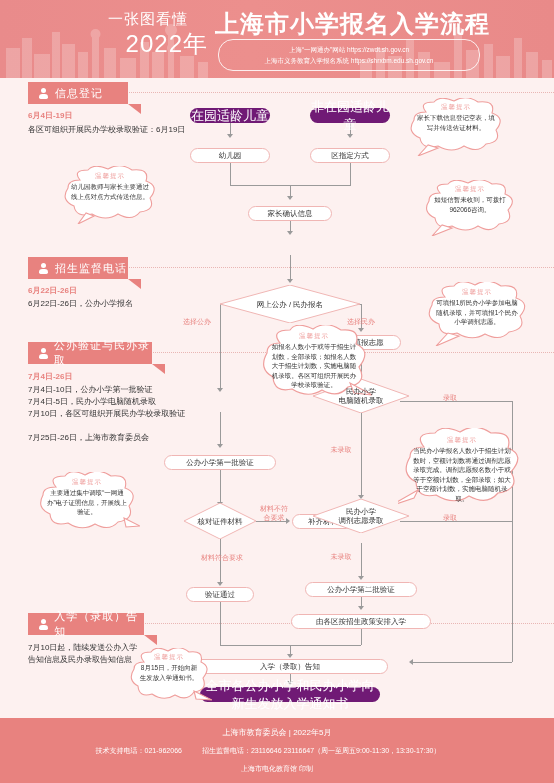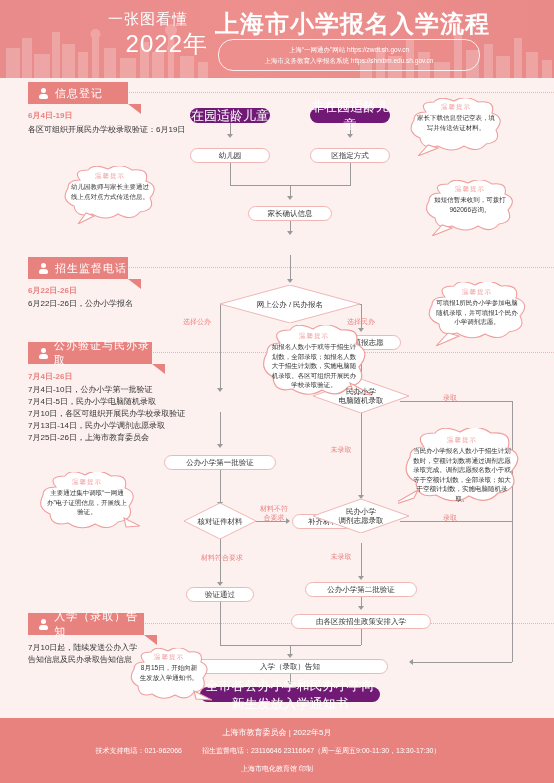--- a/index.html
+++ b/index.html
@@ -217,21 +217,20 @@
         <i class="h"></i>
         <i class="b"></i>
       </span>
     <span>公办验证与民办录取</span>
     <span class="ptr2" style="right:-13px;"></span>
   </div>
   <div class="sec-date" style="left:28px;top:371px;">7月4日-26日</div>
   <div class="sec-desc" style="left:28px;top:384px;width:200px;">7月4日-10日，公办小学第一批验证</div>
   <div class="sec-desc" style="left:28px;top:396px;width:200px;">7月4日-5日，民办小学电脑随机录取</div>
   <div class="sec-desc" style="left:28px;top:408px;width:220px;">7月10日，各区可组织开展民办学校录取验证</div>
-  <div class="sec-desc" style="left:28px;top:420px;width:200px;">7月13日-14日，民办小学调剂志愿录取</div>
   <div class="sec-desc" style="left:28px;top:432px;width:200px;">7月25日-26日，上海市教育委员会</div>
 
   <div class="band" style="left:28px;top:613px;width:116px;">
     <span class="band-icon">
         <i class="h"></i>
         <i class="b"></i>
       </span>
     <span>入学（录取）告知</span>
     <span class="ptr2" style="right:-13px;"></span>
   </div>

